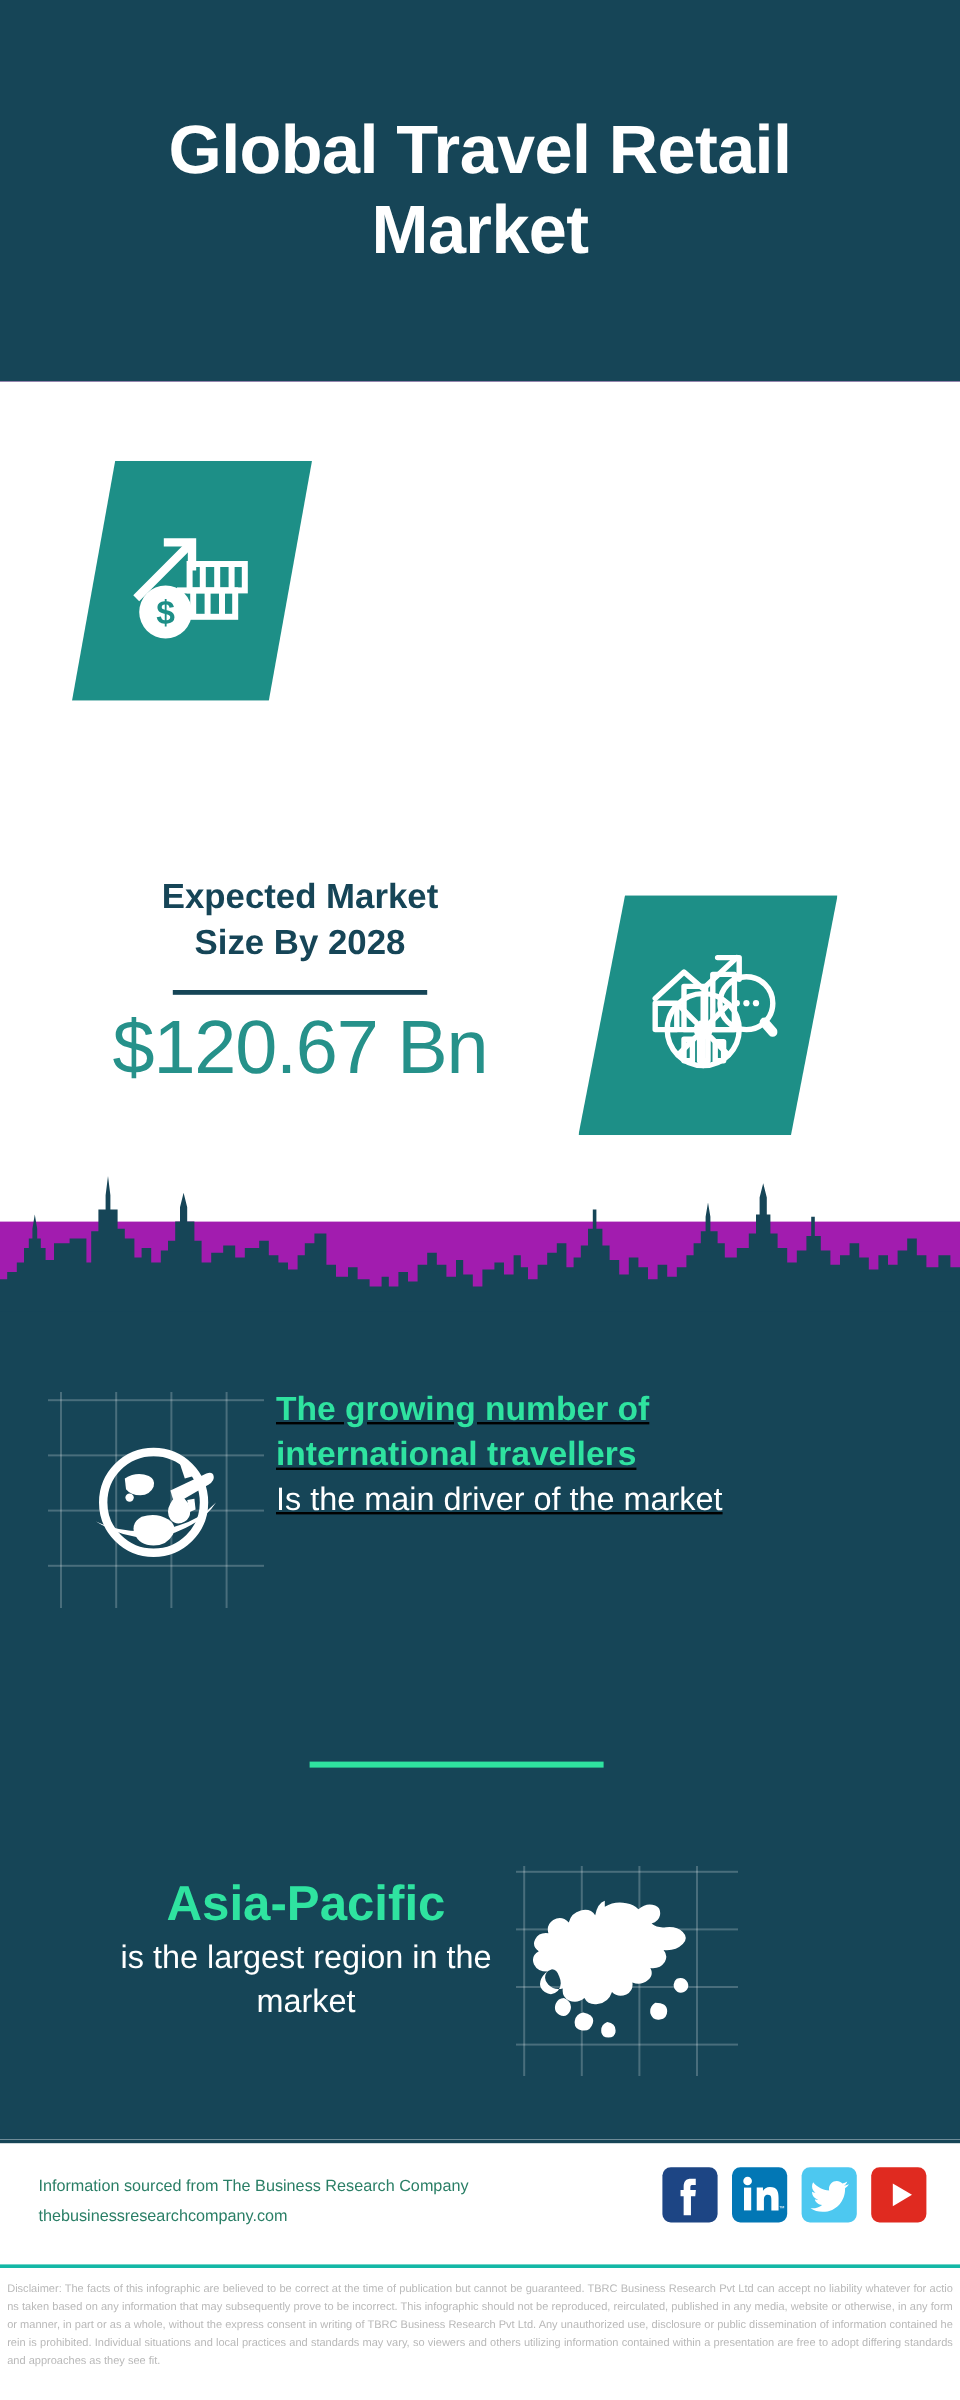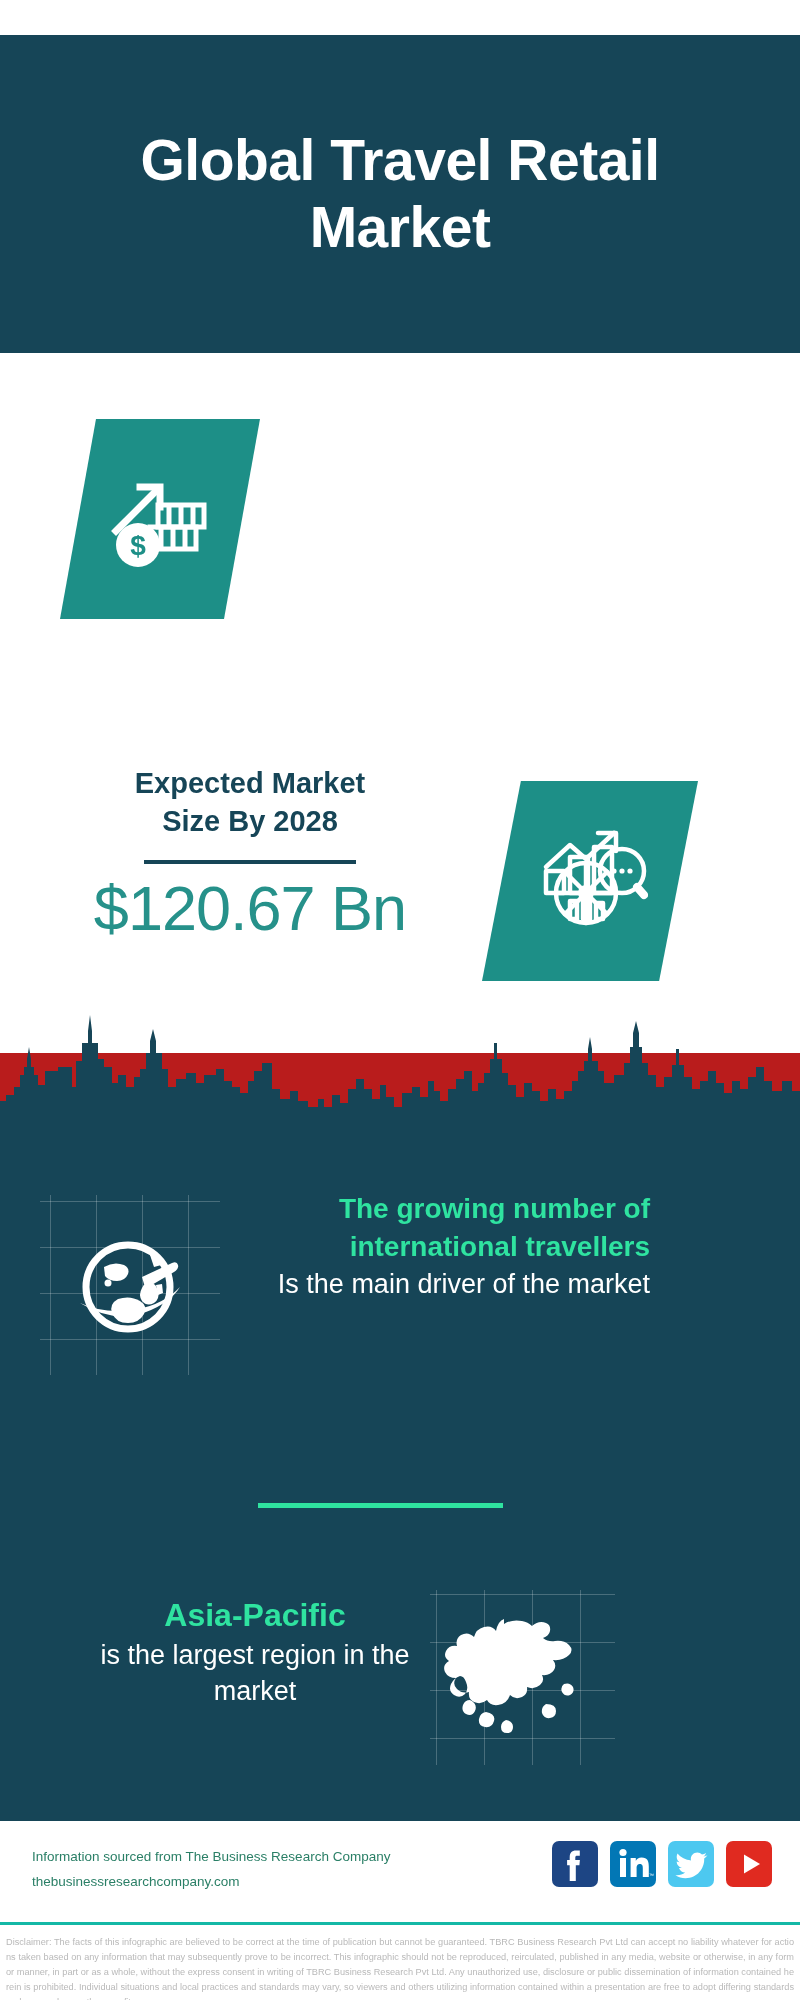--- a/index.html
+++ b/index.html
@@ -5,21 +5,21 @@
   * { margin:0; padding:0; box-sizing:border-box; }
   html, body { width:800px; }
   body {
     font-family: "Liberation Sans", sans-serif;
     background:#ffffff;
     width:800px;
     height:2000px;
     position:relative;
     overflow:hidden;
   }
-  .infographic { width:800px; height:1568px; position:relative; background:#b91c1c;margin-top:35px; }
+  .infographic { width:800px; height:1568px; position:relative; background:#a21caf; }
 
   
   .header {
     position:absolute; left:0; top:0; width:800px; height:318px;
     background:#164557;
     display:flex; align-items:center; justify-content:center;
   }
   .header-title {
     color:#ffffff;
     font-size:57px;
@@ -98,39 +98,39 @@
     position:absolute; inset:0;
     background-image:
       linear-gradient(to right, rgba(255,255,255,0.22) 1.5px, transparent 1.5px),
       linear-gradient(to bottom, rgba(255,255,255,0.22) 1.5px, transparent 1.5px);
     background-size:46px 46px;
     background-position:10px 6px;
   }
   .icon-grid-box svg { position:absolute; left:30px; top:30px; }
 
   .driver-text {
-    position:absolute; left:230px; top:1155px; width:420px; text-align:right;
+    position:absolute; left:230px; top:1155px; width:420px; text-align:left;text-decoration:underline;
   }
   .hl {
     color:#2fe3a0; font-size:28px; font-weight:bold; line-height:1.35;
   }
   .sub {
     color:#ffffff; font-size:27px; font-weight:400; line-height:1.35;
   }
 
   .divider-green {
     position:absolute; left:258px; top:1468px;
     width:245px; height:5px; background:#2fe3a0;
   }
 
   .region-text {
     position:absolute; left:60px; top:1560px; width:390px; text-align:center;
   }
   .region-hl {
-    color:#2fe3a0; font-size:32px; font-weight:bold; line-height:1.3;
+    color:#2fe3a0; font-size:41px; font-weight:bold; line-height:1.3;
   }
 
   .map-box {
     position:absolute; left:430px; top:1555px; width:185px; height:175px;
   }
   .map-box .gridbg {
     position:absolute; inset:0;
     background-image:
       linear-gradient(to right, rgba(255,255,255,0.22) 1.5px, transparent 1.5px),
       linear-gradient(to bottom, rgba(255,255,255,0.22) 1.5px, transparent 1.5px);

